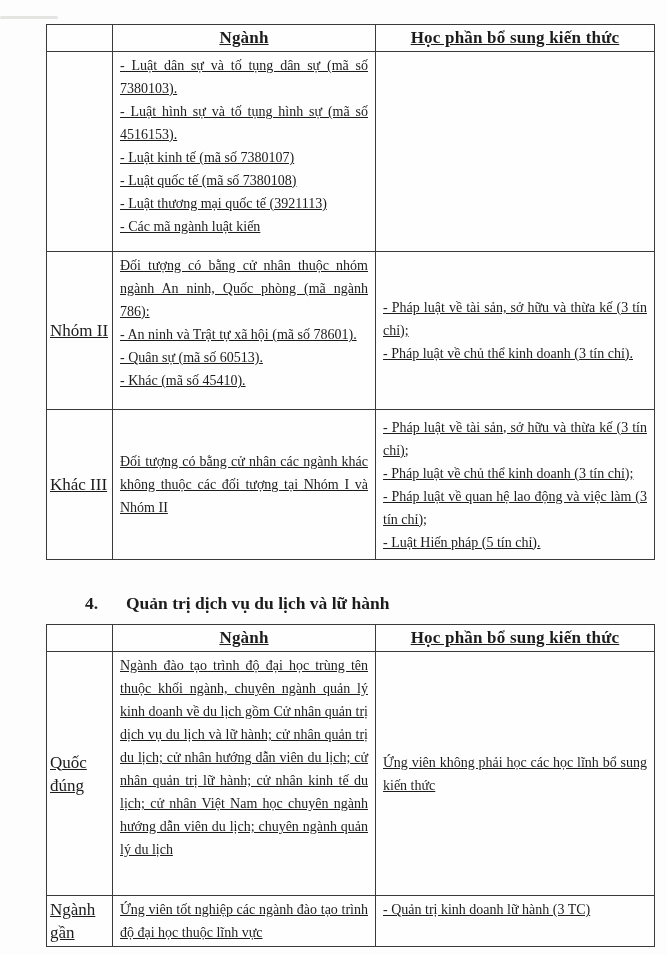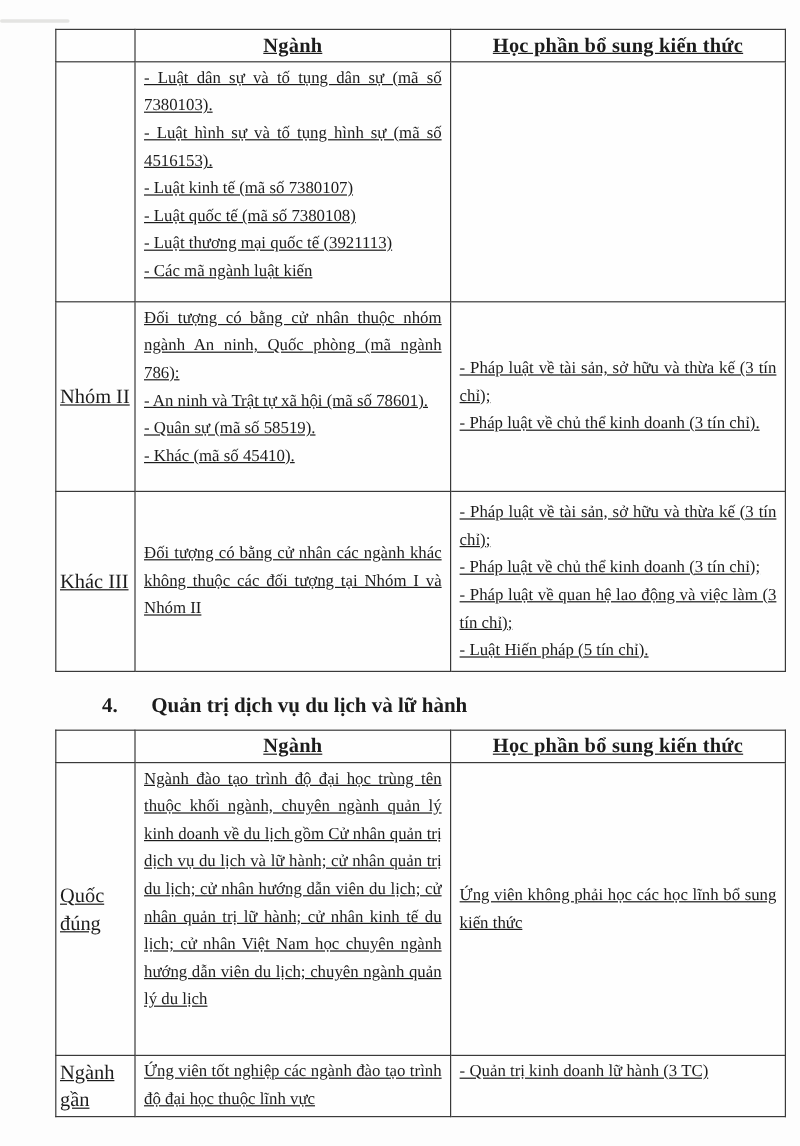--- a/index.html
+++ b/index.html
@@ -59,21 +59,21 @@
   }
   .va-top { vertical-align: top; }
   .va-mid { vertical-align: middle; }
   td .para { text-align: justify; }
   .h1-row1 { height: 200px; }
   .h1-row2 { height: 158px; }
   .h1-row3 { height: 150px; }
   .h2-row1 { height: 244px; }
   .h2-row2 { height: 42px; }
   .section-heading {
-    margin: 16px 0 10px 0;
+    margin: 32px 0 10px 0;
     padding-left: 39px;
     font-size: 17.5px;
     font-weight: bold;
     line-height: 22px;
   }
   .section-number {
     display: inline-block;
     width: 41px;
   }
   .scan-dot {
@@ -124,21 +124,21 @@
               <div class="para">- Luật thương mại quốc tế (3921113)</div>
               <div class="para">- Các mã ngành luật kiến</div>
             </td>
           <td class="cell va-top"></td>
         </tr>
         <tr class="h1-row2">
           <td class="label-cell">Nhóm II</td>
           <td class="cell va-top">
               <div class="para">Đối tượng có bằng cử nhân thuộc nhóm ngành An ninh, Quốc phòng (mã ngành 786):</div>
               <div class="para">- An ninh và Trật tự xã hội (mã số 78601).</div>
-              <div class="para">- Quân sự (mã số 58519).</div>
+              <div class="para">- Quân sự (mã số 60513).</div>
               <div class="para">- Khác (mã số 45410).</div>
             </td>
           <td class="cell va-mid">
               <div class="para">- Pháp luật về tài sản, sở hữu và thừa kế (3 tín chỉ);</div>
               <div class="para">- Pháp luật về chủ thể kinh doanh (3 tín chỉ).</div>
             </td>
         </tr>
         <tr class="h1-row3">
           <td class="label-cell">Khác III</td>
           <td class="cell va-mid">

